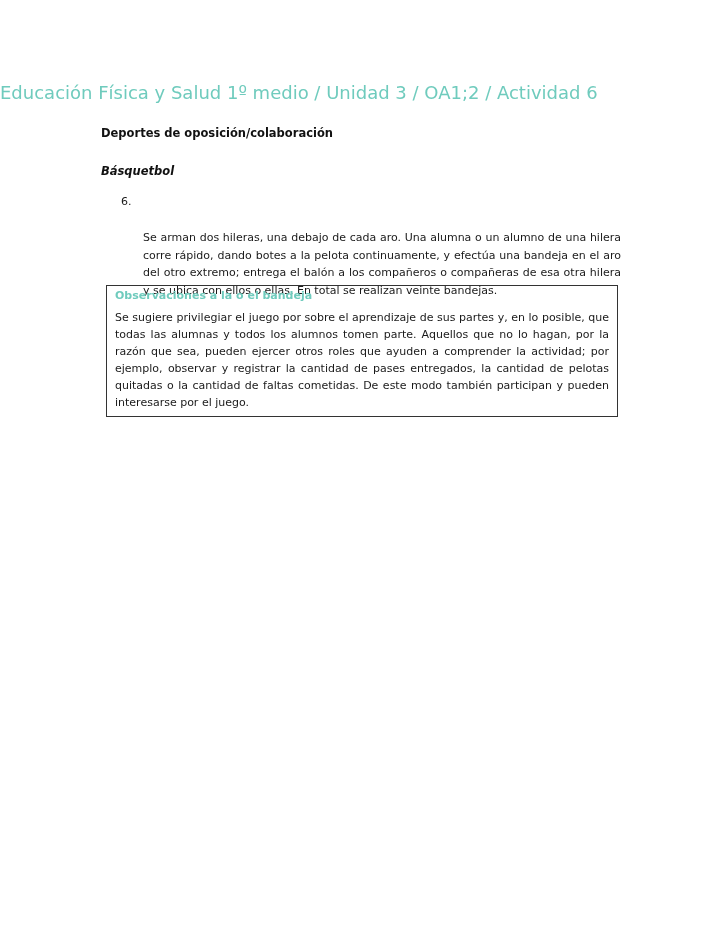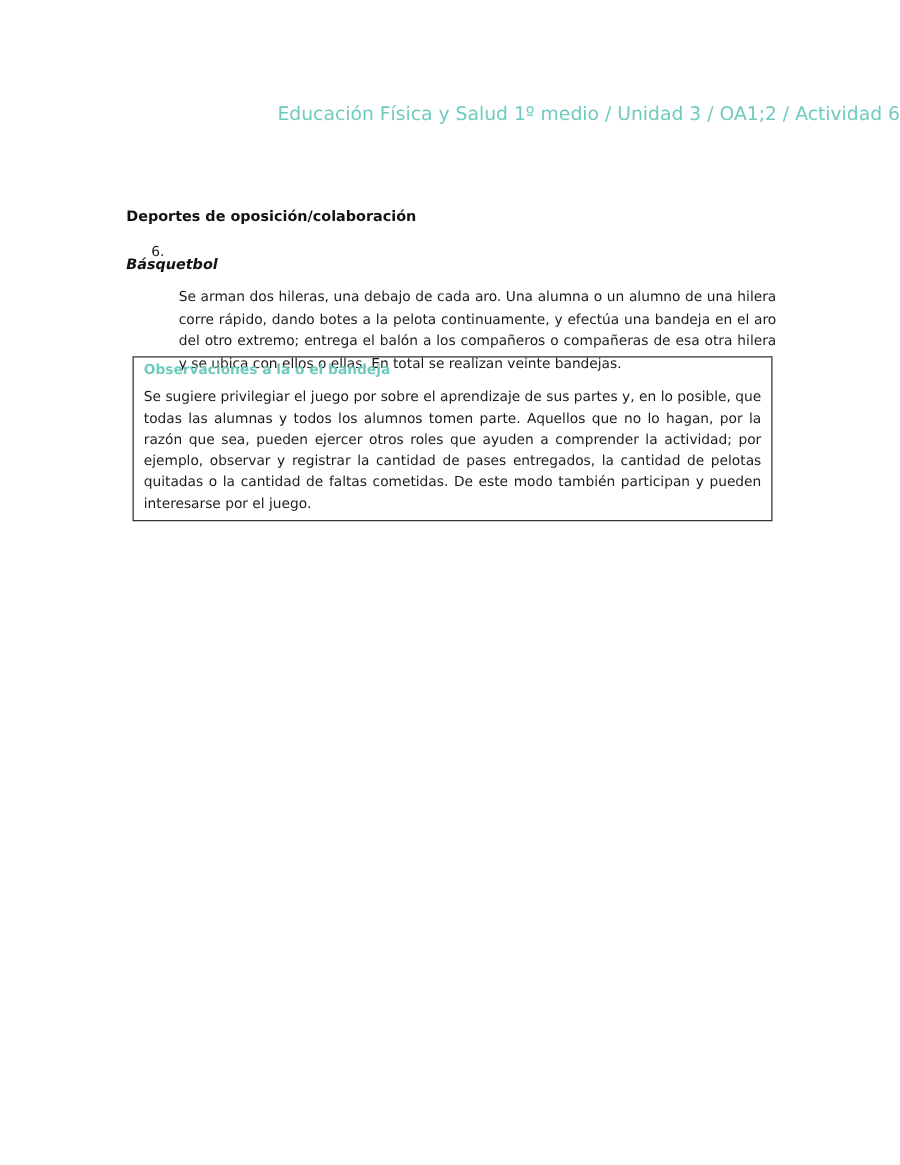--- a/index.html
+++ b/index.html
@@ -13,32 +13,31 @@
       position: relative;
       font-family: "DejaVu Sans", "Liberation Sans", sans-serif;
       color: #1a1a1a;
       overflow: hidden;
     }
     .page-title {
       position: absolute;
       left: 0;
       top: 82px;
       width: 720px;
-      text-align: right;
-      font-size: 15px;
+      text-align: left;
+      font-size: 18px;
       color: #6fcbbd;
       letter-spacing: 0px;
     }
     .section-heading {
       position: absolute;
       left: 101px;
       font-size: 11.5px;
       font-weight: bold;
       color: #111;
-      margin-top: 40px;
     }
     .h-sec { top: 126px; }
     .h-sub { top: 164px; font-style: italic; }
     .item {
       position: absolute;
       left: 121px;
       top: 193px;
       width: 500px;
       font-size: 11px;
       line-height: 17.5px;

